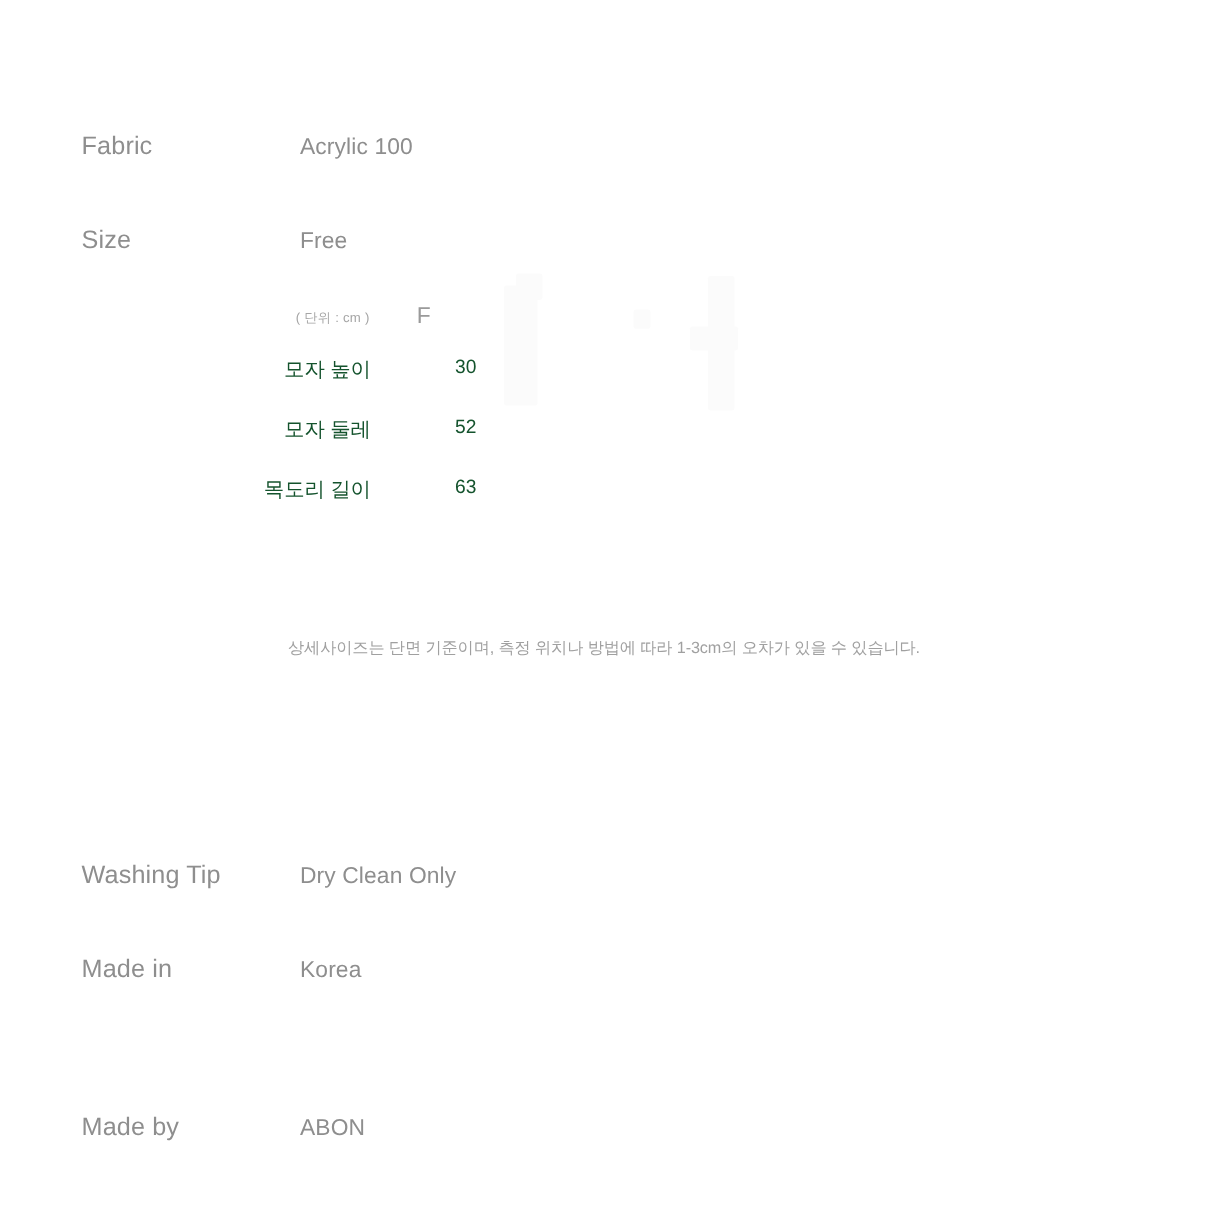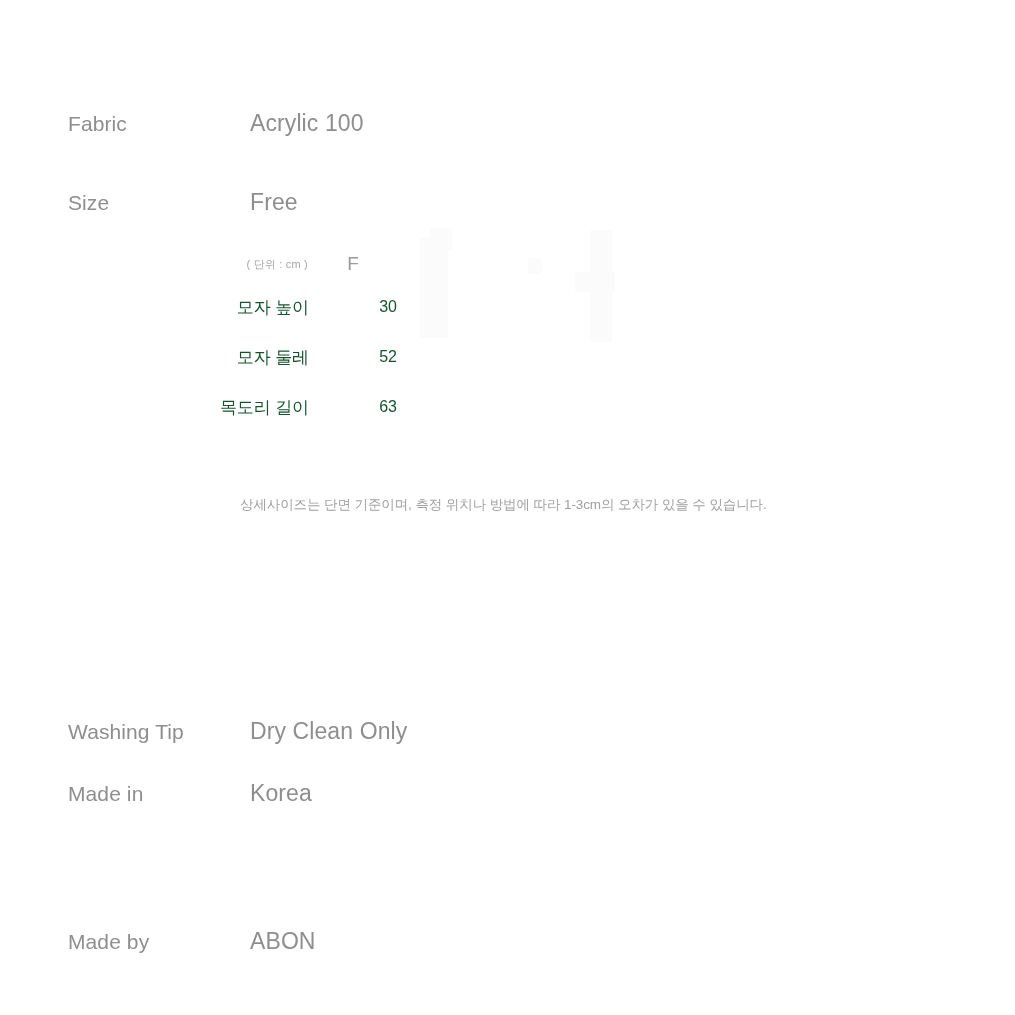--- a/index.html
+++ b/index.html
@@ -44,31 +44,31 @@
     white-space: nowrap;
   }
   .row .label {
     width: 182px;
     font-size: 21px;
     font-weight: 400;
     letter-spacing: 0.1px;
     color: #8e8e8e;
   }
   .row .value {
-    font-size: 23px;
+    font-size: 19px;
     font-weight: 400;
     letter-spacing: 0.1px;
     color: #8e8e8e;
   }
 
   #row-fabric     { left: 68px; top: 74px; margin-top: 36px;  }
   #row-size       { left: 68px; top: 189px; }
   #row-modelsize  { left: 68px; top: 603px; }
   #row-washing    { left: 68px; top: 718px; }
-  #row-madein     { left: 68px; top: 780px; }
+  #row-madein     { left: 68px; top: 796px; }
   #row-madeby     { left: 68px; top: 928px; }
 
   
   .size-table {
     position: absolute;
     left: 200px;
     top: 246px;
     border-collapse: collapse;
   }
   .size-table td {
@@ -100,21 +100,21 @@
     color: #9a9a9a;
     text-align: center;
   }
   .size-table tr.head td { height: 36px; }
   .size-table tr.body-row td { height: 50px; }
 
   
   .disclaimer {
     position: absolute;
     left: 240px;
-    top: 495px;
+    top: 530px;
     font-size: 13.5px;
     line-height: 1.5;
     letter-spacing: -0.1px;
     color: #a0a0a0;
     white-space: nowrap;
   }
 </style>
 </head>
 <body>
 

